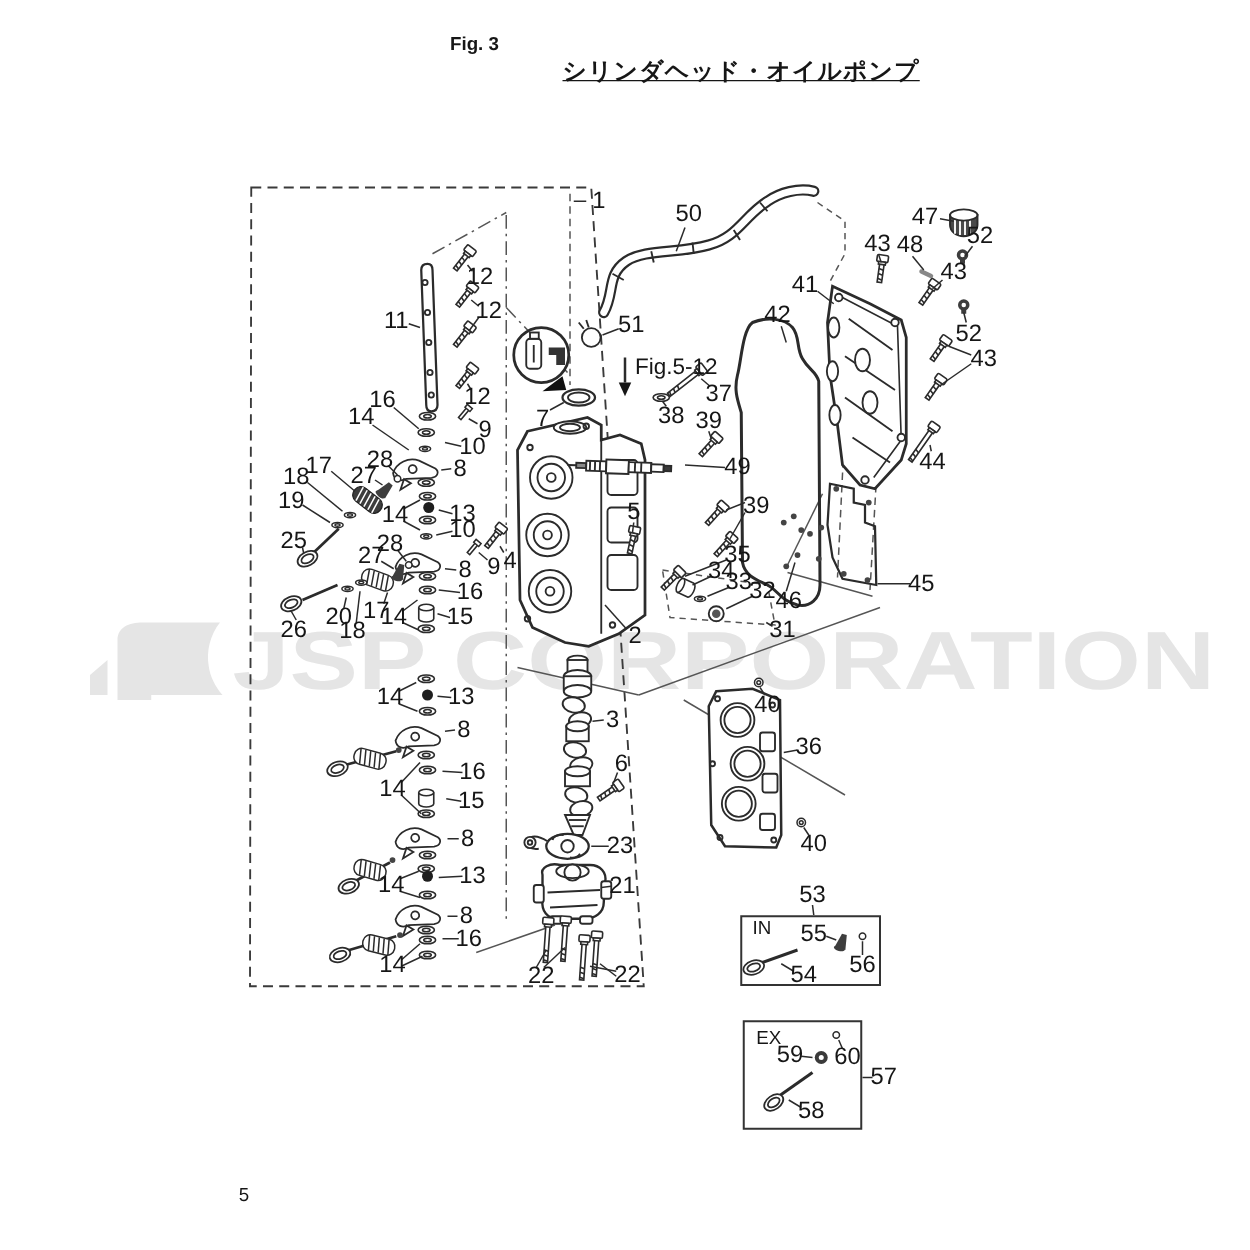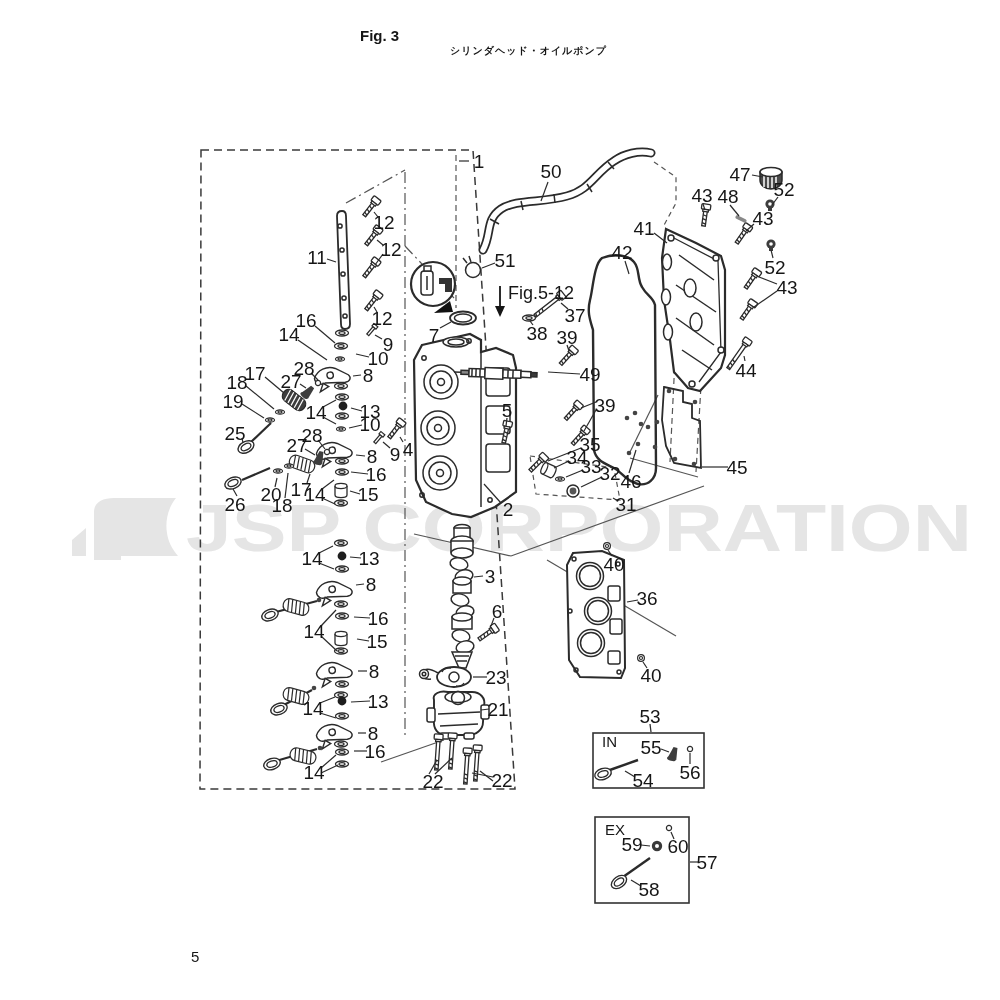--- a/index.html
+++ b/index.html
@@ -1,20 +1,20 @@
 <!DOCTYPE html>
 <html><head>
 <meta charset="utf-8">
 <style>
   html,body{margin:0;padding:0;background:#fff;}
   #page{position:relative;width:1000px;height:1000px;background:#fff;overflow:hidden;
         font-family:"Liberation Sans",sans-serif;color:#161616;margin-left:24px;}
   .fig-label{position:absolute;left:336px;top:27px;font-size:15px;font-weight:bold;}
   .title-en{position:absolute;left:426px;top:27px;font-size:15.5px;font-weight:bold;letter-spacing:.4px;}
-  .title-jp{position:absolute;left:426px;top:44px;font-size:10px;font-weight:bold;letter-spacing:1px;}
+  .title-jp{position:absolute;left:426px;top:44px;font-size:19px;font-weight:bold;letter-spacing:1px;text-decoration:underline;}
   .page-num{position:absolute;left:167px;top:948px;font-size:15px;}
   svg{position:absolute;left:0;top:0;}
   svg text.lbl{font-family:"Liberation Sans",sans-serif;font-size:19px;fill:#161616;}
   svg text.boxlbl{font-family:"Liberation Sans",sans-serif;font-size:15px;fill:#161616;}
   svg text.reflbl{font-family:"Liberation Sans",sans-serif;font-size:18px;fill:#161616;}
   .wm-text{font-family:"Liberation Sans",sans-serif;font-weight:bold;}
 </style>
 </head>
 <body>
 

